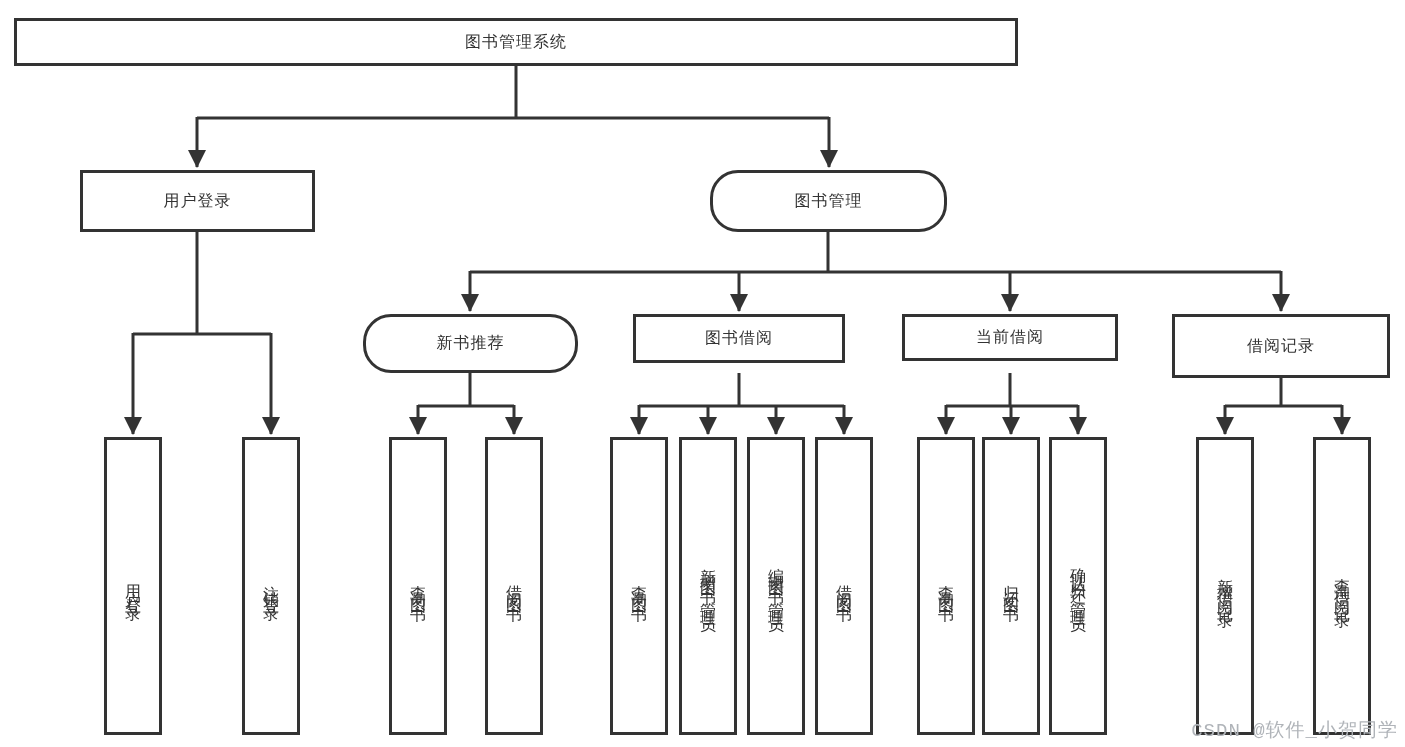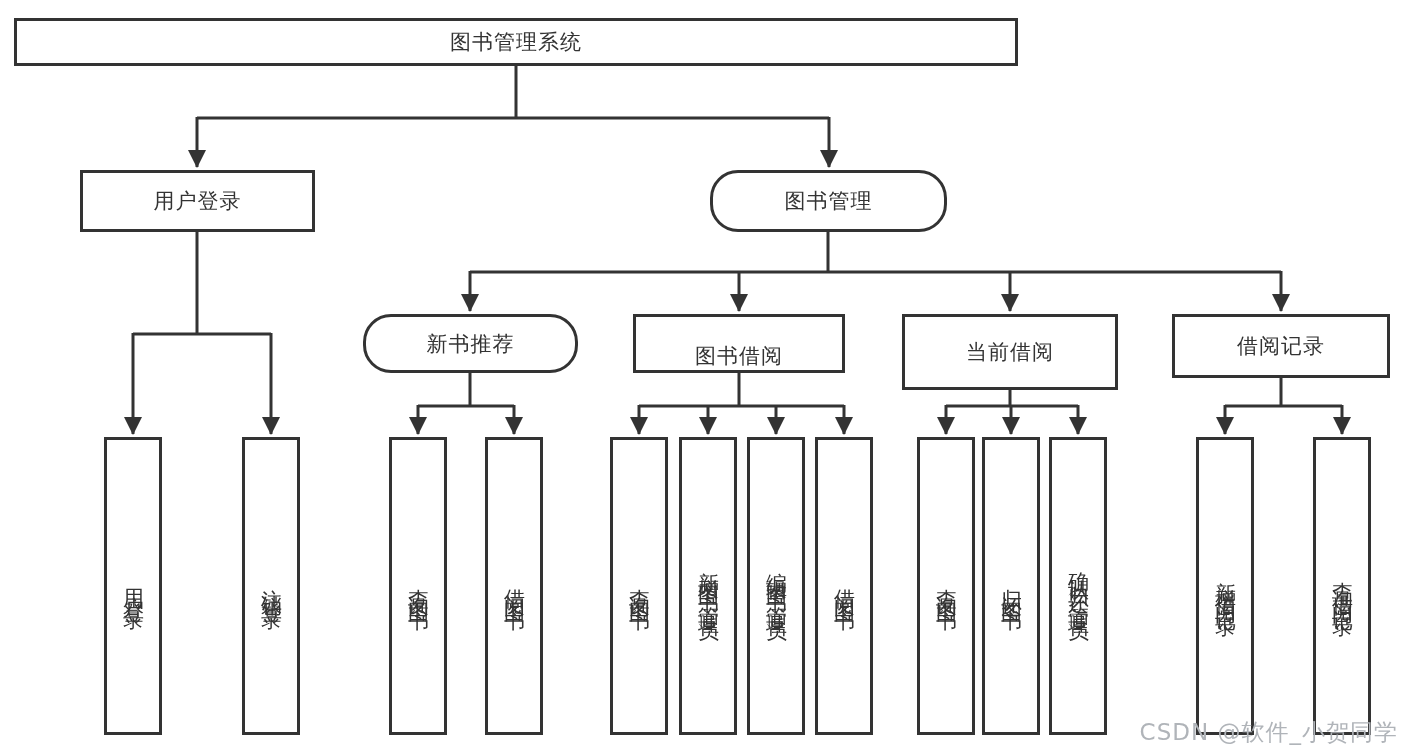--- a/index.html
+++ b/index.html
@@ -34,39 +34,40 @@
   }
   #arrow path { fill: var(--line); stroke: none; }
   .node {
     position: absolute;
     box-sizing: border-box;
     border: 3px solid var(--line);
     background: var(--background);
     display: flex;
     align-items: center;
     justify-content: center;
-    font-size: 21px;
+    font-size: 16px;
     letter-spacing: 1px;
     color: var(--text);
     text-align: center;
   }
   .node.vert {
     writing-mode: vertical-rl;
     letter-spacing: 7px;
     line-height: 1;
     padding: 8px 0;
   }
   .watermark {
     position: absolute;
     right: 7px;
     top: 717px;
-    font-size: 23px;
+    font-size: 19px;
     letter-spacing: 1px;
     color: var(--watermark);
     white-space: nowrap;
+    font-family: Liberation Mono, monospace;
   }
 </style>
 </head>
 <body>
 
 <div class="canvas">
 
   <svg class="wires" viewBox="0 0 1405 747">
     <defs>
       <marker id="arrow" markerUnits="strokeWidth" markerWidth="7.5" markerHeight="6" viewBox="0 0 10 10" refX="9.5" refY="5" orient="auto">
@@ -115,24 +116,24 @@
   <div class="node" style="left:80px; top:170px; width:235px; height:62px;">
     <span>用户登录</span>
   </div>
   <div class="node" style="left:710px; top:170px; width:237px; height:62px;border-radius:28px;">
     <span>图书管理</span>
   </div>
 
   <div class="node" style="left:363px; top:314px; width:215px; height:59px;border-radius:28px;">
     <span>新书推荐</span>
   </div>
-  <div class="node" style="left:633px; top:314px; width:212px; height:59px;align-items:flex-end;">
+  <div class="node" style="left:633px; top:314px; width:212px; height:49px;">
     <span>图书借阅</span>
   </div>
-  <div class="node" style="left:902px; top:314px; width:216px; height:76px;">
+  <div class="node" style="left:902px; top:314px; width:216px; height:47px;">
     <span>当前借阅</span>
   </div>
   <div class="node" style="left:1172px; top:314px; width:218px; height:64px;">
     <span>借阅记录</span>
   </div>
 
   <div class="node vert" style="left:104px; top:437px; width:58px; height:298px;">
     <span>用户登录</span>
   </div>
   <div class="node vert" style="left:242px; top:437px; width:58px; height:298px;">

